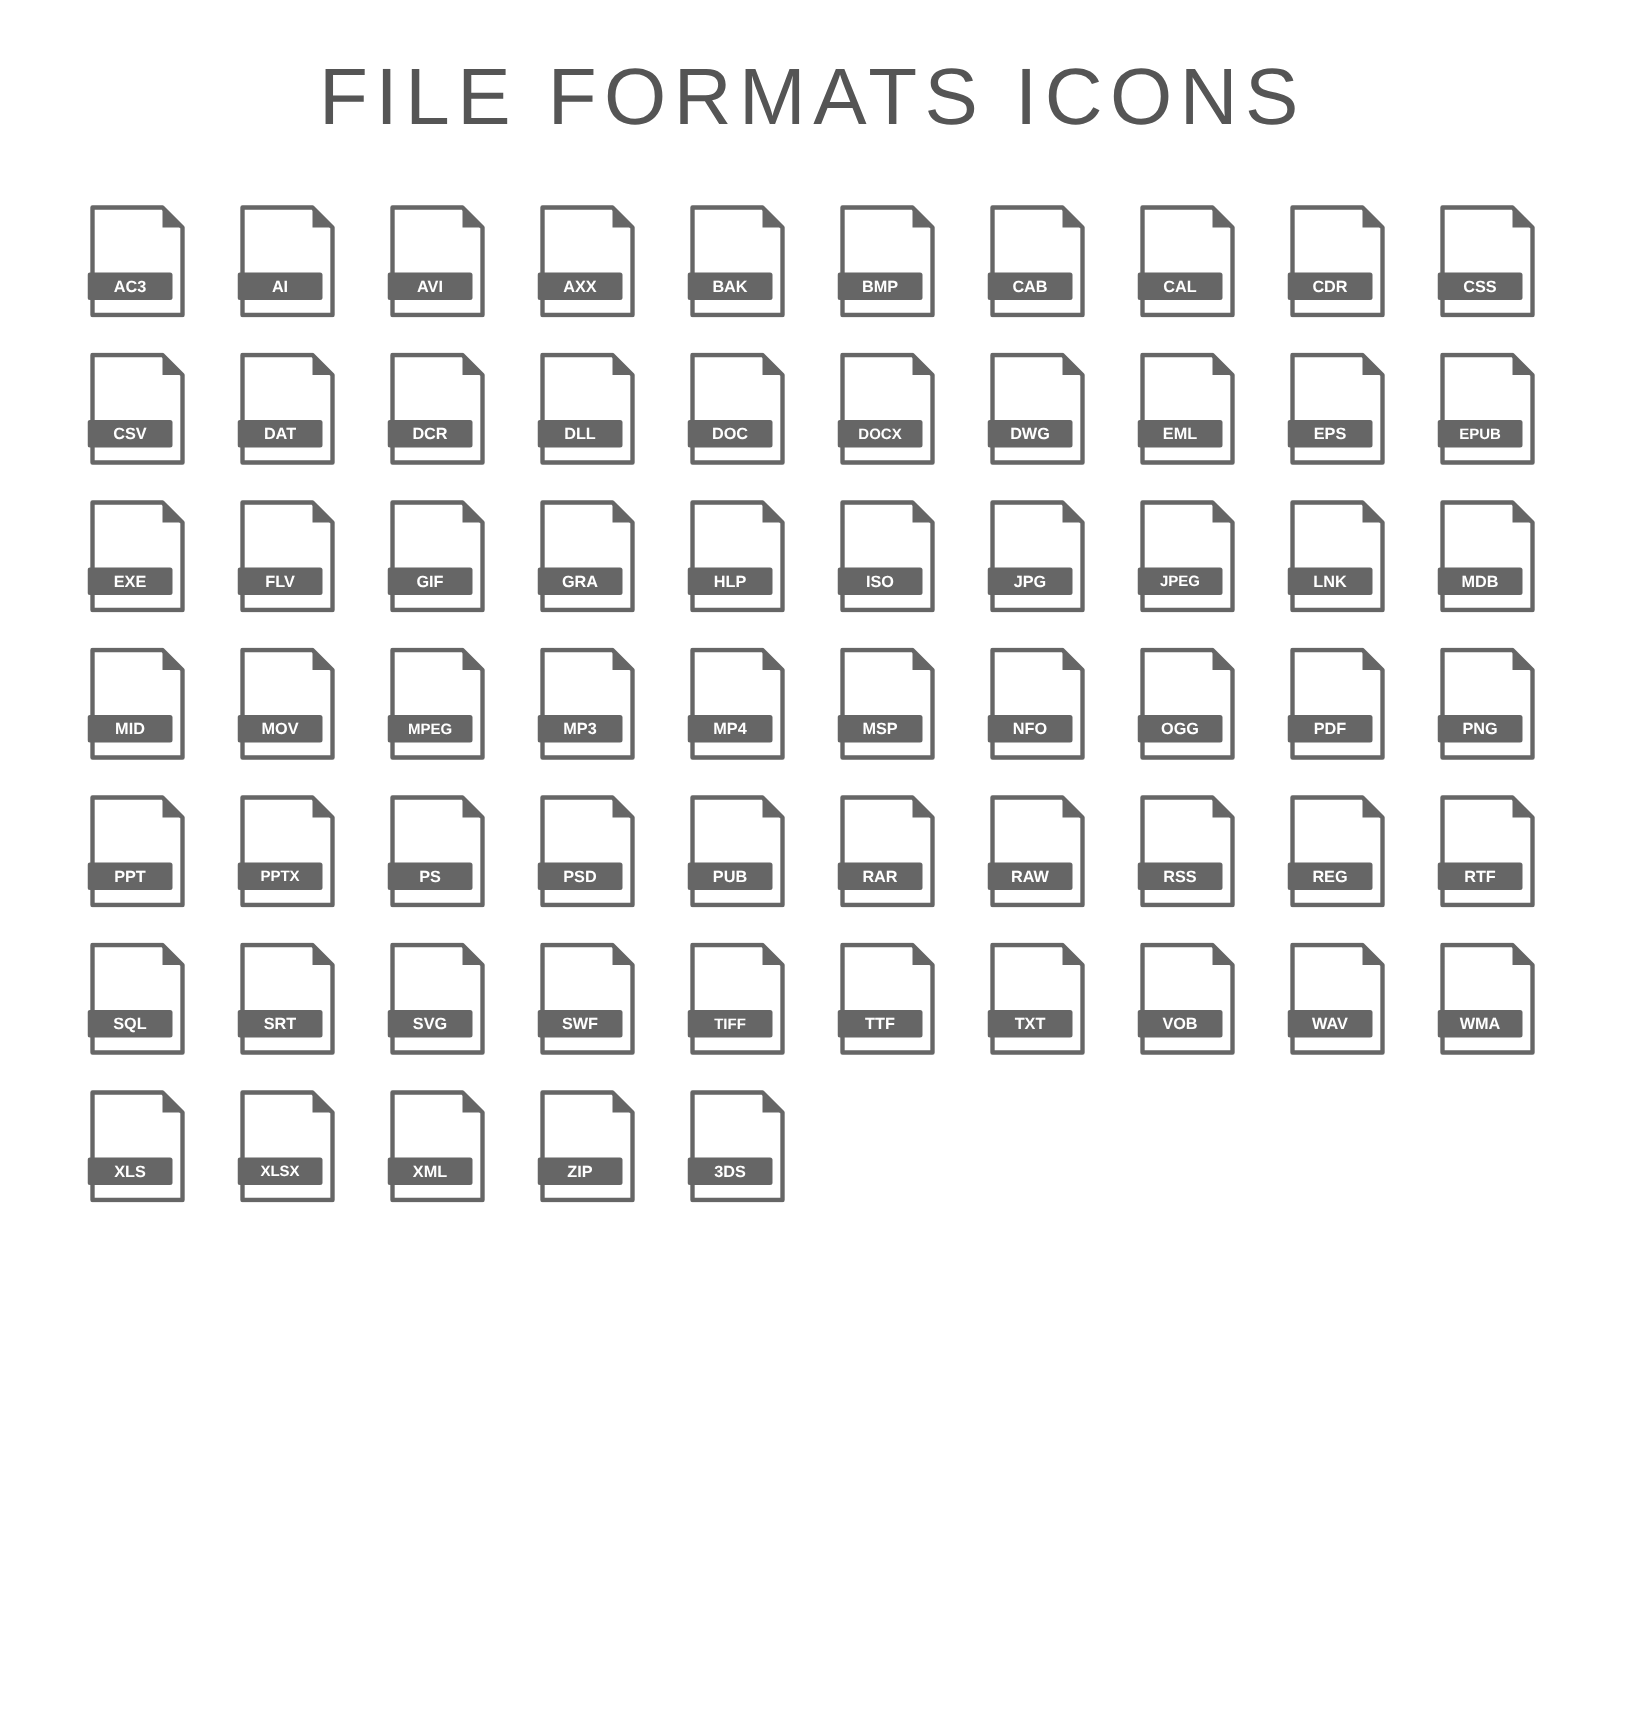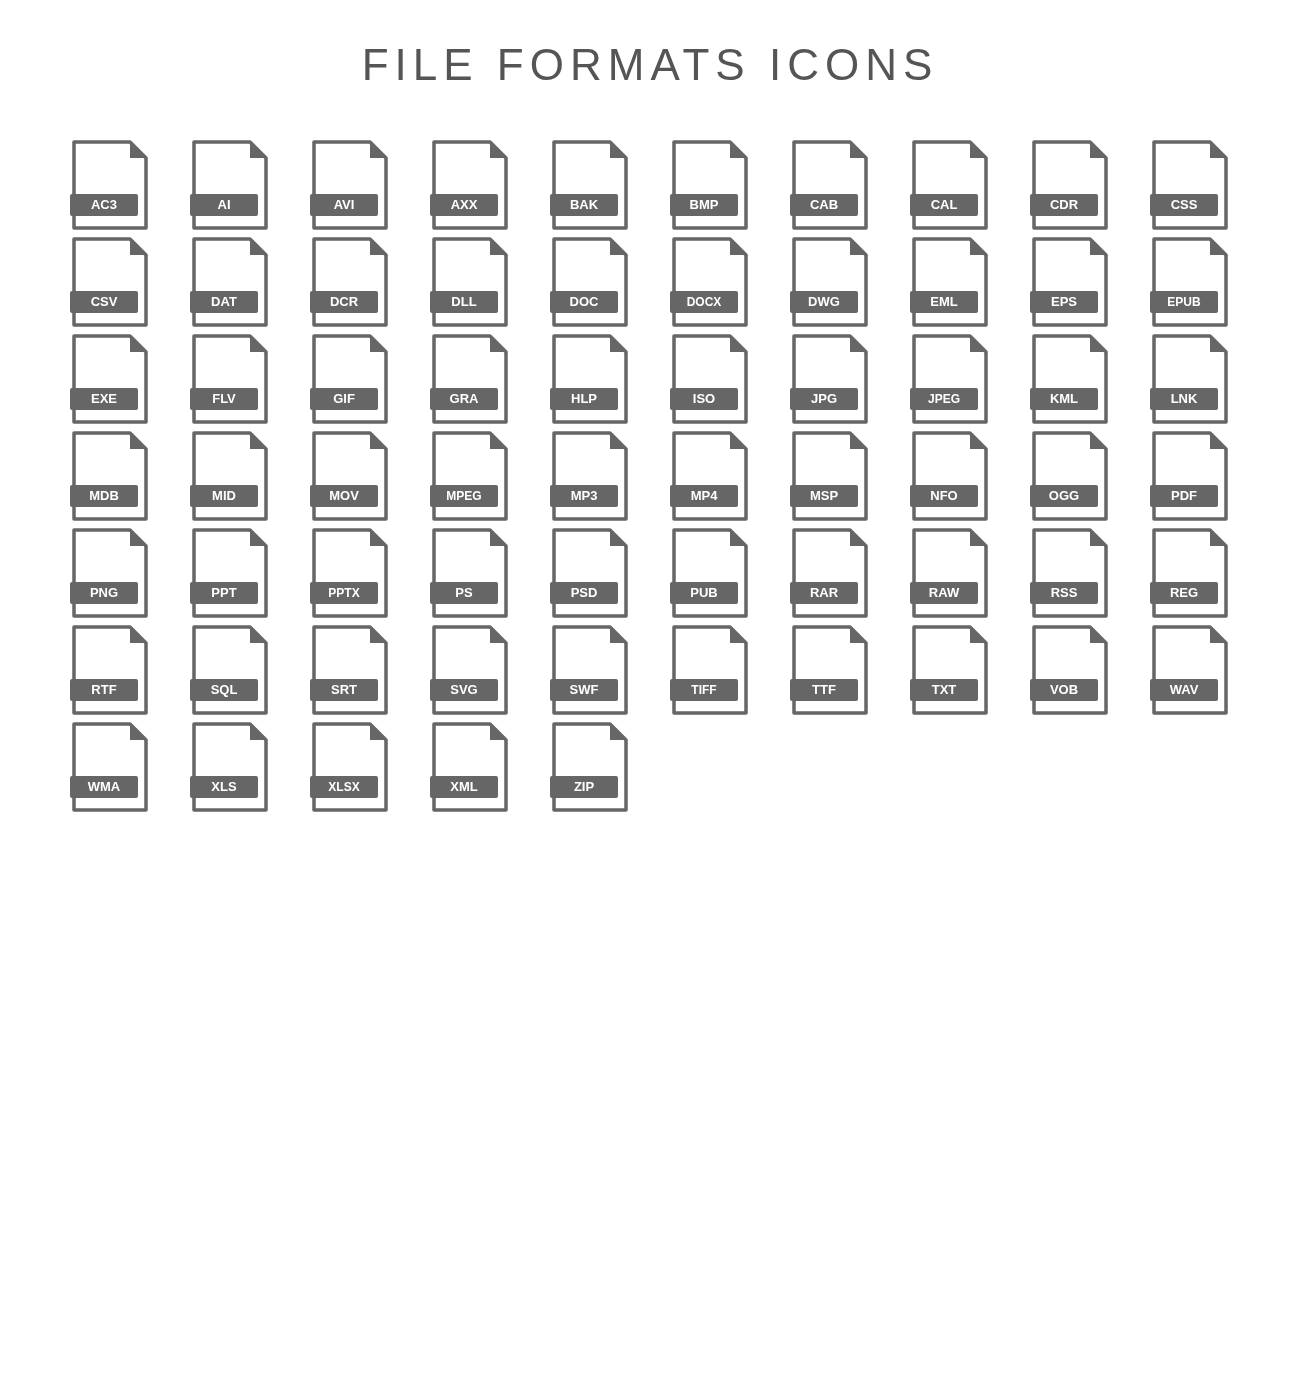--- a/index.html
+++ b/index.html
@@ -7,32 +7,32 @@
       background: #ffffff;
       font-family: Arial, Helvetica, sans-serif;
       width: 1300px;
       min-height: 1389px;
       display: flex;
       flex-direction: column;
       align-items: center;
       padding: 40px 20px;
     }
     .page-title {
-      font-size: 44px;
+      font-size: 64px;
       font-weight: 300;
       color: #555555;
       letter-spacing: 6px;
       text-transform: uppercase;
       margin-bottom: 50px;
       text-align: center;
     }
     .icons-grid {
       display: grid;
       grid-template-columns: repeat(10, 110px);
-      gap: 7px 10px;
+      gap: 28px 10px;
       justify-content: center;
     }
     .file-icon {
       display: flex;
       flex-direction: column;
       align-items: center;
       width: 110px;
       cursor: pointer;
     }
     .file-icon svg {
@@ -268,28 +268,20 @@
         <path d="M60,2 L60,18 L76,18 Z" fill="#666666" stroke="none"></path>
         <rect x="0" y="54" width="68" height="22" fill="#666666" rx="2"></rect>
         <text x="34" y="66" text-anchor="middle" dominant-baseline="middle" fill="#ffffff" font-size="12" font-weight="bold" font-family="Arial, Helvetica, sans-serif">JPEG</text>
       </svg>
     </div>
     <div class="file-icon">
       <svg viewBox="0 0 80 90" width="80" height="90">
         <path d="M4,2 L60,2 L76,18 L76,88 L4,88 Z" fill="#ffffff" stroke="#666666" stroke-width="3.5" stroke-linejoin="round"></path>
         <path d="M60,2 L60,18 L76,18 Z" fill="#666666" stroke="none"></path>
         <rect x="0" y="54" width="68" height="22" fill="#666666" rx="2"></rect>
-        <text x="34" y="66" text-anchor="middle" dominant-baseline="middle" fill="#ffffff" font-size="13" font-weight="bold" font-family="Arial, Helvetica, sans-serif">KML</text>
-      </svg>
-    </div>
-    <div class="file-icon">
-      <svg viewBox="0 0 80 90" width="80" height="90">
-        <path d="M4,2 L60,2 L76,18 L76,88 L4,88 Z" fill="#ffffff" stroke="#666666" stroke-width="3.5" stroke-linejoin="round"></path>
-        <path d="M60,2 L60,18 L76,18 Z" fill="#666666" stroke="none"></path>
-        <rect x="0" y="54" width="68" height="22" fill="#666666" rx="2"></rect>
         <text x="34" y="66" text-anchor="middle" dominant-baseline="middle" fill="#ffffff" font-size="13" font-weight="bold" font-family="Arial, Helvetica, sans-serif">LNK</text>
       </svg>
     </div>
     <div class="file-icon">
       <svg viewBox="0 0 80 90" width="80" height="90">
         <path d="M4,2 L60,2 L76,18 L76,88 L4,88 Z" fill="#ffffff" stroke="#666666" stroke-width="3.5" stroke-linejoin="round"></path>
         <path d="M60,2 L60,18 L76,18 Z" fill="#666666" stroke="none"></path>
         <rect x="0" y="54" width="68" height="22" fill="#666666" rx="2"></rect>
         <text x="34" y="66" text-anchor="middle" dominant-baseline="middle" fill="#ffffff" font-size="13" font-weight="bold" font-family="Arial, Helvetica, sans-serif">MDB</text>
       </svg>
@@ -557,15 +549,23 @@
         <rect x="0" y="54" width="68" height="22" fill="#666666" rx="2"></rect>
         <text x="34" y="66" text-anchor="middle" dominant-baseline="middle" fill="#ffffff" font-size="13" font-weight="bold" font-family="Arial, Helvetica, sans-serif">XML</text>
       </svg>
     </div>
     <div class="file-icon">
       <svg viewBox="0 0 80 90" width="80" height="90">
         <path d="M4,2 L60,2 L76,18 L76,88 L4,88 Z" fill="#ffffff" stroke="#666666" stroke-width="3.5" stroke-linejoin="round"></path>
         <path d="M60,2 L60,18 L76,18 Z" fill="#666666" stroke="none"></path>
         <rect x="0" y="54" width="68" height="22" fill="#666666" rx="2"></rect>
         <text x="34" y="66" text-anchor="middle" dominant-baseline="middle" fill="#ffffff" font-size="13" font-weight="bold" font-family="Arial, Helvetica, sans-serif">ZIP</text>
+      </svg>
+    </div>
+    <div class="file-icon">
+      <svg viewBox="0 0 80 90" width="80" height="90">
+        <path d="M4,2 L60,2 L76,18 L76,88 L4,88 Z" fill="#ffffff" stroke="#666666" stroke-width="3.5" stroke-linejoin="round"></path>
+        <path d="M60,2 L60,18 L76,18 Z" fill="#666666" stroke="none"></path>
+        <rect x="0" y="54" width="68" height="22" fill="#666666" rx="2"></rect>
+        <text x="34" y="66" text-anchor="middle" dominant-baseline="middle" fill="#ffffff" font-size="13" font-weight="bold" font-family="Arial, Helvetica, sans-serif">3DS</text>
       </svg>
     </div>
   </div>
 
 </body></html>

